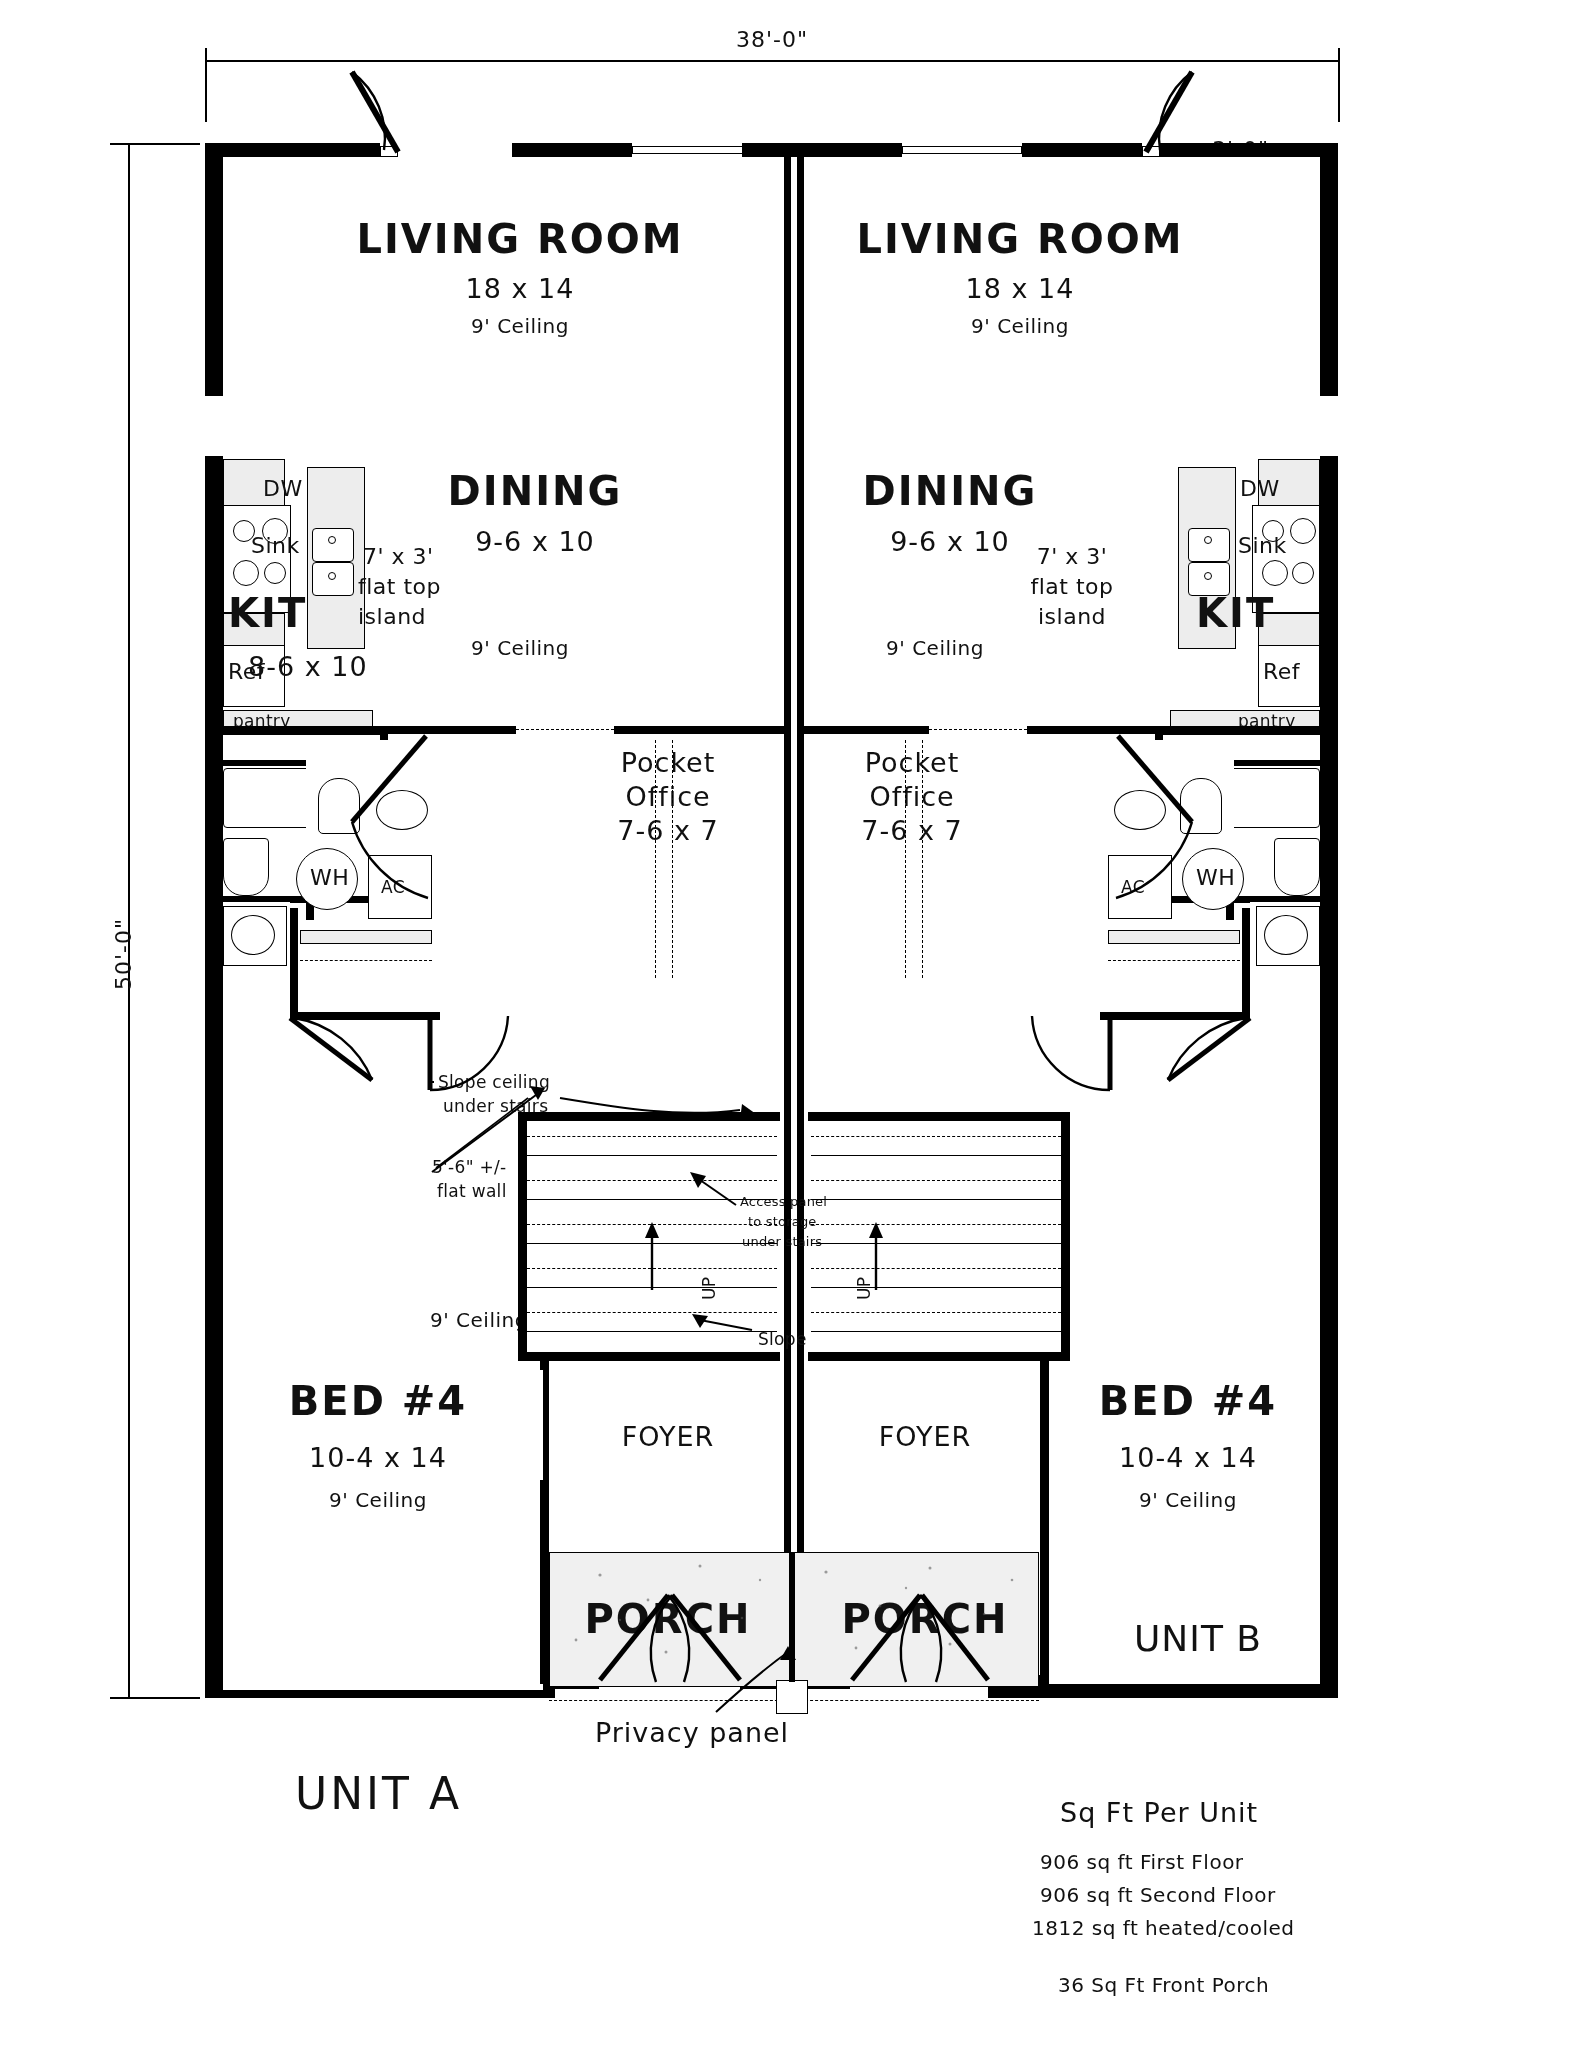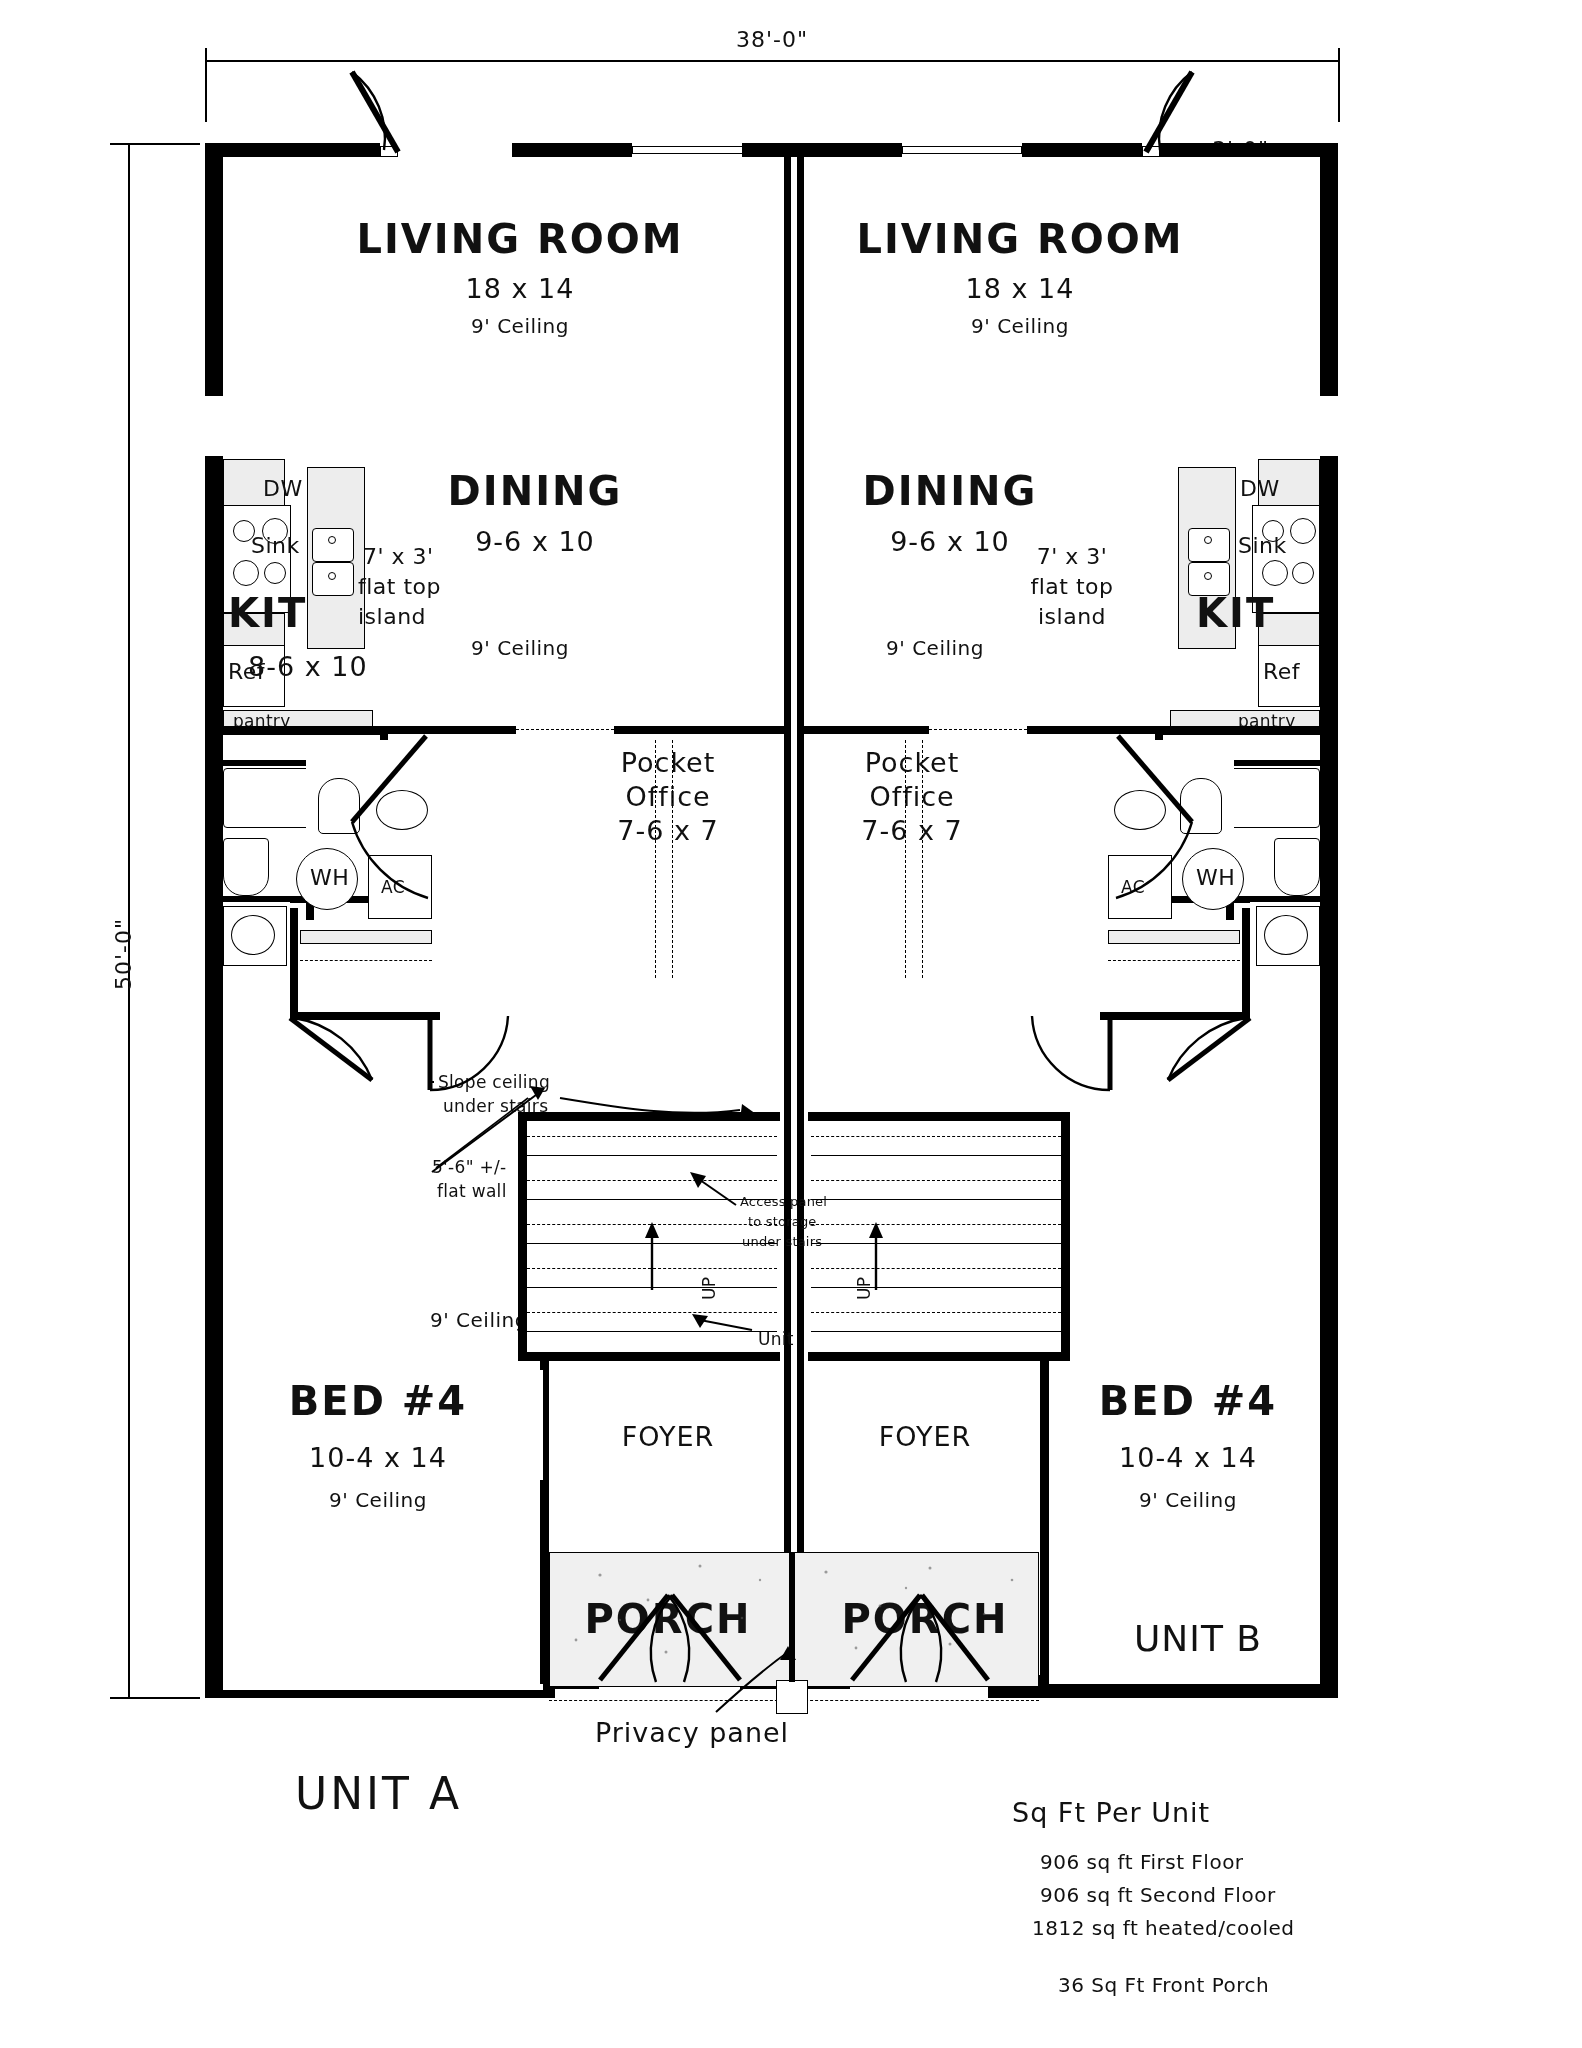--- a/index.html
+++ b/index.html
@@ -236,21 +236,21 @@
 
   <div class="t lbl-sm" style="left:438px;top:1073px;">Slope ceiling</div>
   <div class="t lbl-sm" style="left:443px;top:1097px;">under stairs</div>
   <div class="t lbl-sm" style="left:432px;top:1158px;">5'-6" +/-</div>
   <div class="t lbl-sm" style="left:437px;top:1182px;">flat wall</div>
 
   <div class="t lbl-xs" style="left:740px;top:1195px;">Access panel</div>
   <div class="t lbl-xs" style="left:748px;top:1215px;">to storage</div>
   <div class="t lbl-xs" style="left:742px;top:1235px;">under stairs</div>
 
-  <div class="t lbl-sm" style="left:758px;top:1330px;">Unit</div>
+  <div class="t lbl-sm" style="left:758px;top:1330px;">Slope</div>
 
   <div class="t room-ceil" style="left:430px;top:1310px;">9' Ceiling</div>
 
   <div class="w" style="left:518px;top:1112px;width:262px;height:9px;"></div>
   <div class="w" style="left:518px;top:1112px;width:9px;height:248px;"></div>
   <div class="w" style="left:518px;top:1352px;width:262px;height:9px;"></div>
   <div class="dline" style="left:527px;top:1136px;width:250px;"></div>
   <div class="sline" style="left:527px;top:1155px;width:250px;"></div>
   <div class="dline" style="left:527px;top:1180px;width:250px;"></div>
   <div class="sline" style="left:527px;top:1199px;width:250px;"></div>
@@ -305,21 +305,21 @@
   <div class="t room-name ctr" style="left:668px;top:1598px;">PORCH</div>
   <div class="t room-name ctr" style="left:925px;top:1598px;">PORCH</div>
   <div class="dline" style="left:549px;top:1700px;width:490px;"></div>
   <div class="box" style="left:776px;top:1680px;width:32px;height:34px;"></div>
   <div class="w" style="left:789px;top:1552px;width:6px;height:130px;"></div>
 
   <div class="t room-dim ctr" style="left:692px;top:1718px;">Privacy panel</div>
 
   <div class="t big-title" style="left:295px;top:1770px;">UNIT A</div>
 
-  <div class="t room-dim" style="left:1012px;top:1798px;">Sq Ft Per Unit</div>
+  <div class="t room-dim" style="left:1060px;top:1798px;">Sq Ft Per Unit</div>
   <div class="t room-ceil" style="left:1040px;top:1852px;">906 sq ft First Floor</div>
   <div class="t room-ceil" style="left:1040px;top:1885px;">906 sq ft Second Floor</div>
   <div class="t room-ceil" style="left:1032px;top:1918px;">1812 sq ft heated/cooled</div>
   <div class="t room-ceil" style="left:1058px;top:1975px;">36 Sq Ft Front Porch</div>
 
   <svg class="ov" viewBox="0 0 1582 2048">
     <g stroke="#000" fill="none" stroke-width="2.4">
 
       <path d="M398 152 L 352 72" stroke-width="6"></path>
       <path d="M352 72 A 82 82 0 0 1 384 150" stroke-width="2.4"></path>

